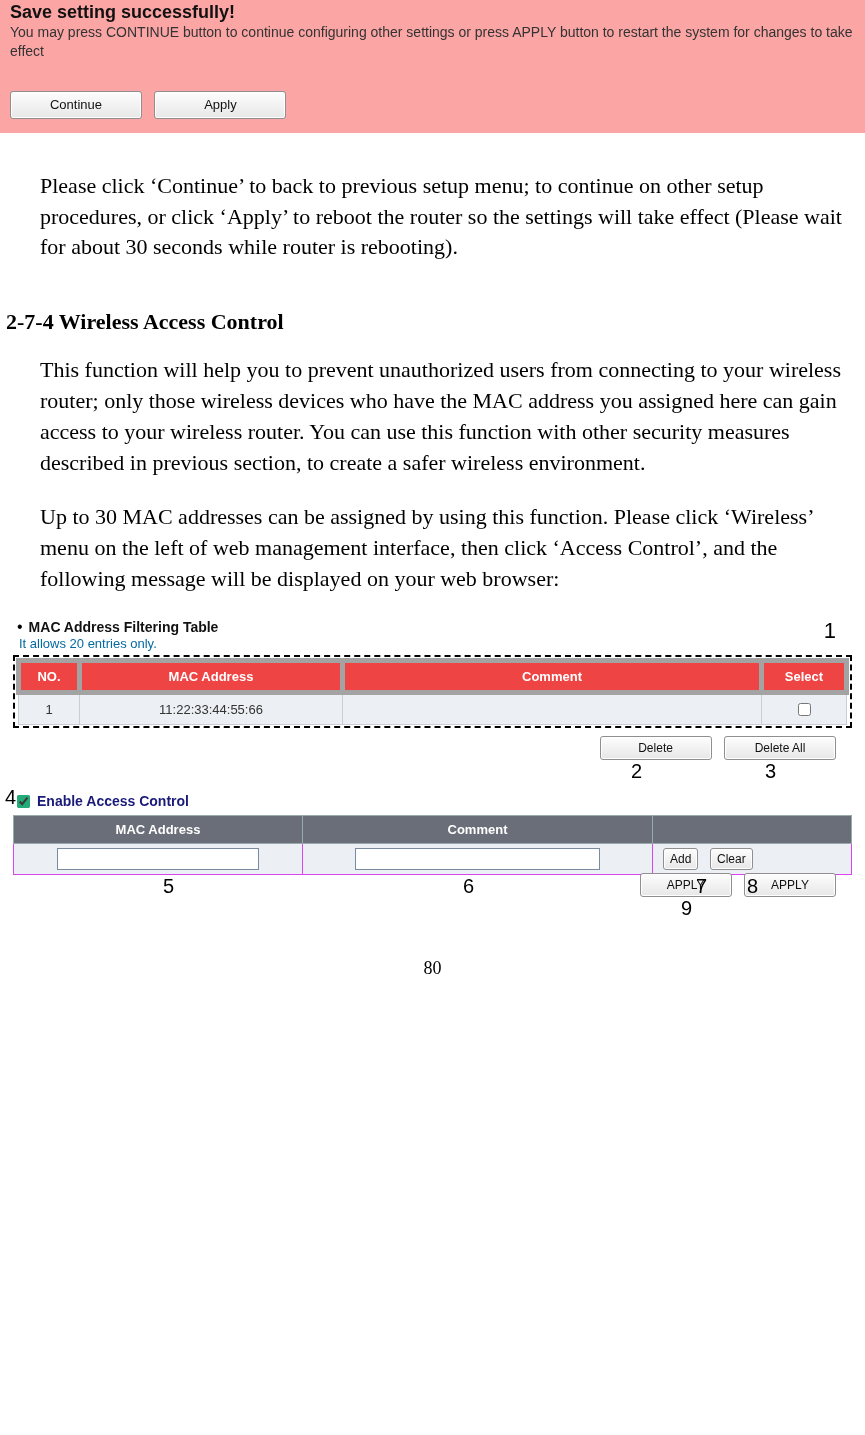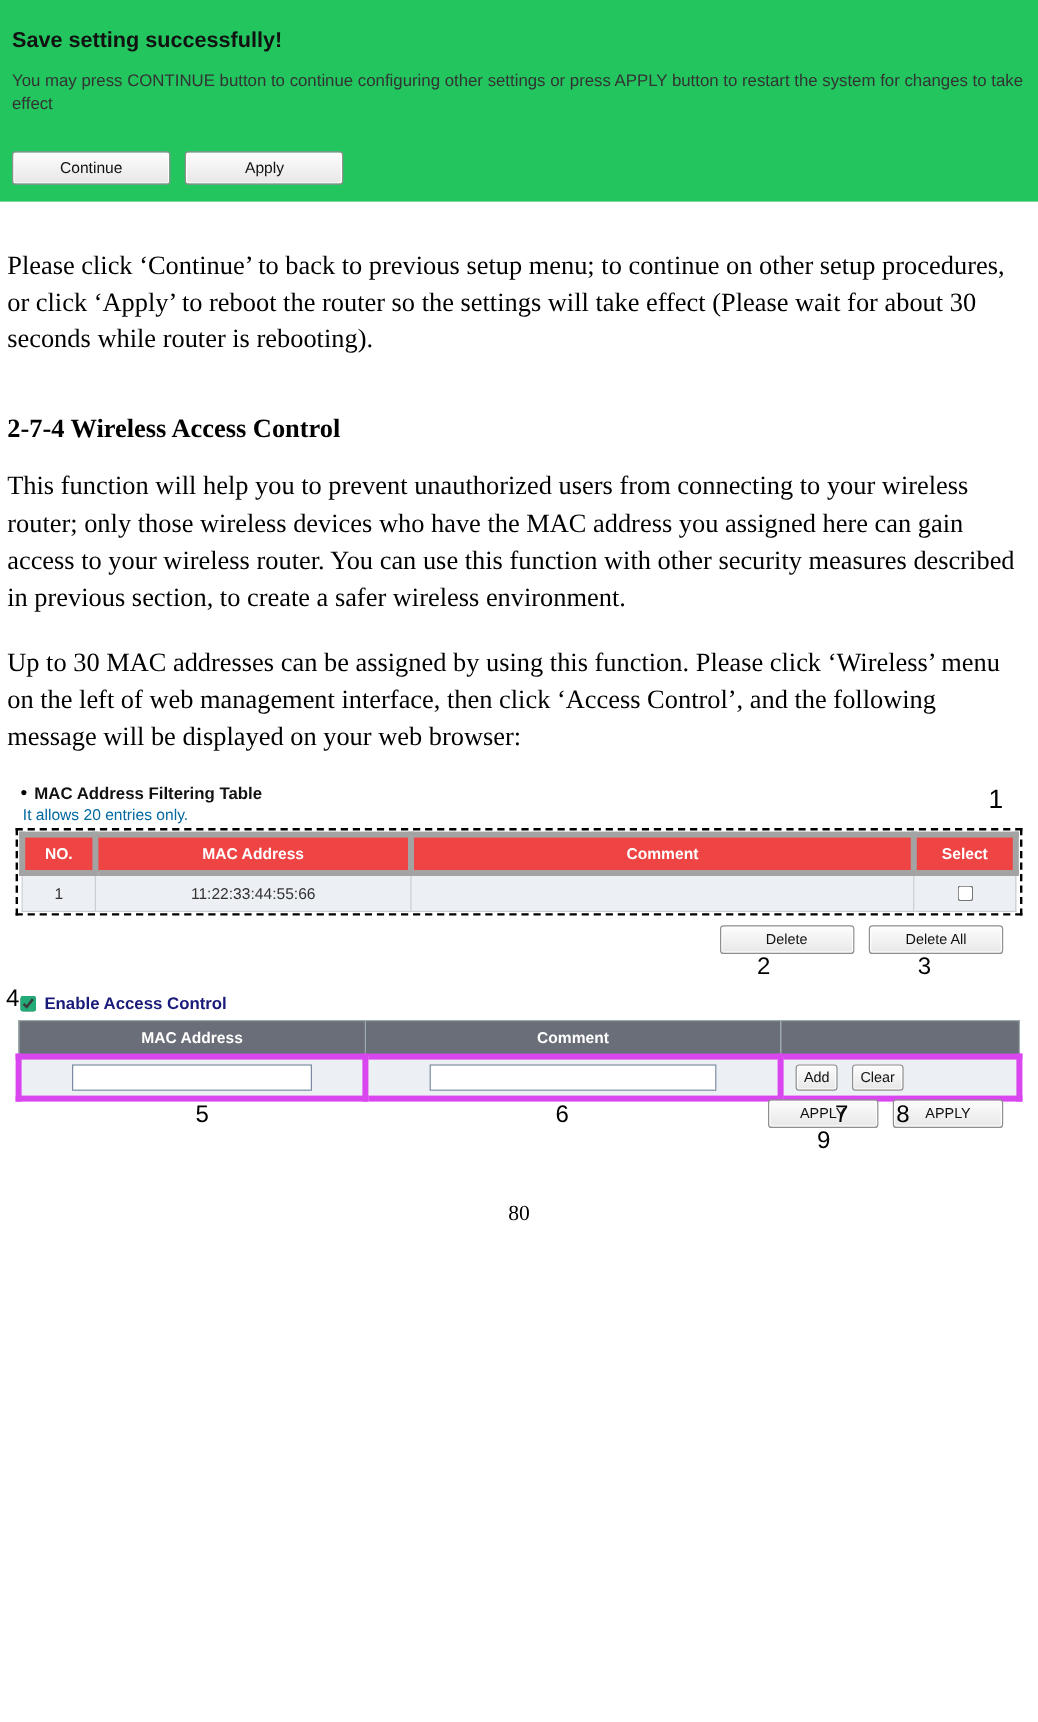--- a/index.html
+++ b/index.html
@@ -4,33 +4,32 @@
   <style>
     body {
       font-family: "Times New Roman", serif;
       margin: 0;
       padding: 0;
       width: 865px;
       background: #fff;
       color: #000;
     }
     .screenshot-box {
-      background: #22c55e;
-      padding: 23px 10px 14px 10px;
+      background: #fca5a5;
+      padding: 2px 10px 14px 10px;
       font-family: Arial, Helvetica, sans-serif;
     }
     .ss-title {
       font-size: 18px;
       font-weight: bold;
       color: #111;
     }
     .ss-text {
       font-size: 14px;
       color: #333;
-      margin-top: 14px;
       line-height: 1.35;
     }
     .ss-buttons {
       margin-top: 30px;
     }
     .win-button {
       display: inline-block;
       width: 130px;
       height: 26px;
       line-height: 26px;
@@ -46,20 +45,21 @@
     }
     .win-button.small { width: 110px; height: 22px; line-height: 22px; font-size: 12px; }
     .win-button.tiny { width: auto; padding: 0 6px; height: 20px; line-height: 20px; font-size: 12px; }
     .win-button + .win-button { margin-left: 8px; }
 
     .body-text {
       font-size: 22px;
       line-height: 1.4;
       padding: 0 6px;
       margin-top: 38px;
+      margin-left: 34px;
     }
     .section-heading {
       font-size: 22px;
       font-weight: bold;
       padding: 0 6px;
       margin-top: 46px;
     }
 
     .router-ui {
       margin: 20px 6px 0 6px;
@@ -155,21 +155,21 @@
       background: #6a6e78;
       color: #fff;
       font-weight: bold;
       padding: 6px 4px;
       border: 1px solid #9aa;
       text-align: center;
     }
     .add-table td {
       background: #eceff3;
       padding: 4px;
-      border: 5px solid #d946ef;
+      border: 1px solid #d946ef;
       text-align: center;
     }
     .txt {
       width: 70%;
       height: 18px;
       border: 1px solid #7a8aa0;
       background: #fff;
     }
     .final-actions {
       text-align: right;

